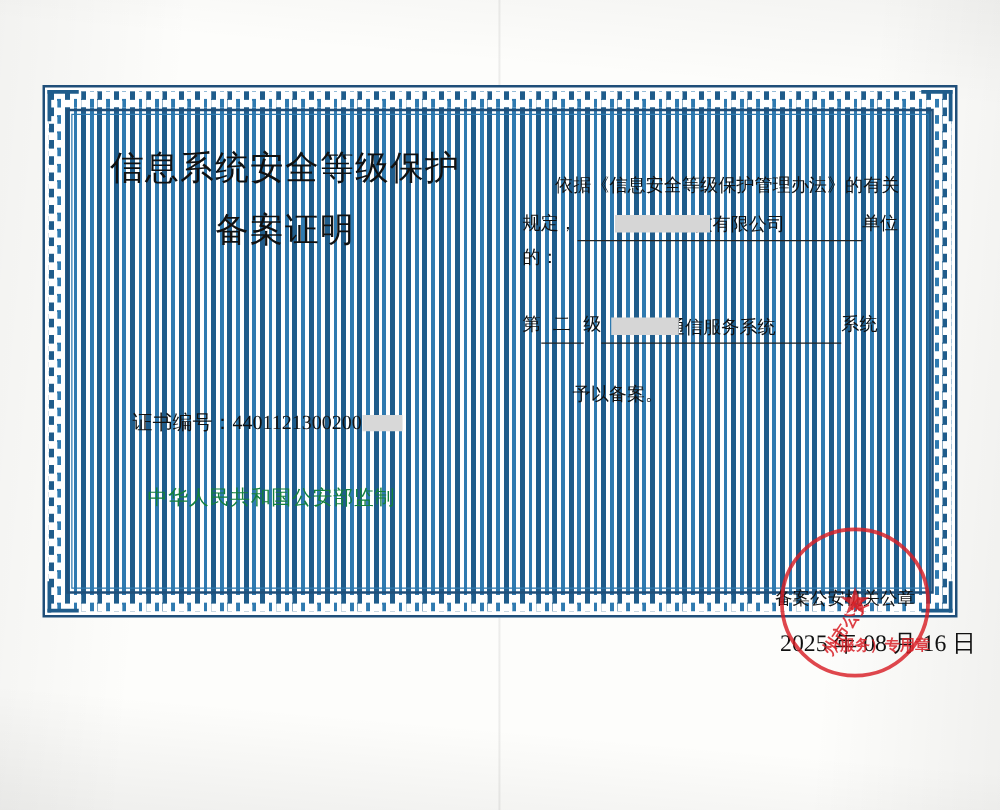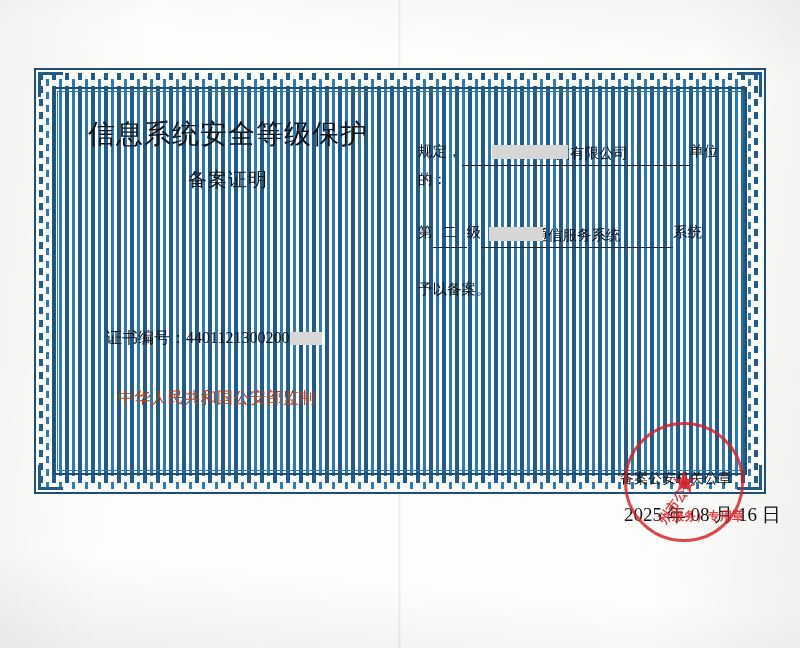--- a/index.html
+++ b/index.html
@@ -120,21 +120,21 @@
     text-align: center;
   }
   .cert-title-1 {
     font-size: 27px;
     letter-spacing: 1px;
     color: #111111;
     line-height: 1.25;
     white-space: nowrap;
   }
   .cert-title-2 {
-    font-size: 19px;
+    font-size: 27px;
     letter-spacing: 1px;
     color: #111111;
     line-height: 1.25;
     margin-top: 16px;
   }
   .cert-number {
     position: absolute;
     left: 48px;
     top: 236px;
     font-size: 16px;
@@ -147,21 +147,21 @@
     height: 13px;
     background: #d8d8d8;
     vertical-align: -2px;
     margin-left: 1px;
   }
   .issuer {
     position: absolute;
     left: 60px;
     top: 296px;
     font-size: 16px;
-    color: #c2410c;
+    color: #15803d;
     letter-spacing: 0.5px;
     white-space: nowrap;
   }
 
   
   .right-col {
     position: absolute;
     left: 360px;
     top: 44px;
     width: 324px;
@@ -181,21 +181,21 @@
   }
   .blank .redact-bar {
     position: absolute;
     background: #d6d6d6;
     top: 2px;
     height: 14px;
   }
   .line-company { position: relative; top: 0; }
   .line2 { margin-top: 2px; }
   .line-level { margin-top: 26px; }
-  .line-final { margin-top: 28px; }
+  .line-final { margin-top: 28px; margin-left: 40px; }
 
   .level-blank {
     display: inline-block;
     width: 34px;
     border-bottom: 1px solid #222222;
     text-align: center;
   }
 
   
   .stamp {
@@ -295,20 +295,21 @@
       <div class="cert-title-2">备案证明</div>
     </div>
 
     <div class="cert-number">
       <span>证书编号：</span><span>4401121300200</span><span class="redact"></span>
     </div>
 
     <div class="issuer">中华人民共和国公安部监制</div>
 
     <div class="right-col">
+      <div class="r-line indent">依据《信息安全等级保护管理办法》的有关</div>
 
       <div class="r-line line2">
         <span>规定，</span><span class="blank line-company" style="width: 228px;"><span>广州          技有限公司</span><span class="redact-bar" style="left: 30px; width: 76px;"></span></span><span>单位</span>
       </div>
 
       <div class="r-line">的：</div>
 
       <div class="r-line line-level">
         <span>第</span><span class="level-blank">二</span><span>级</span><span class="blank" style="width: 192px;"><span>       通信服务系统</span><span class="redact-bar" style="left: 8px; width: 54px;"></span></span><span>系统</span>
       </div>

